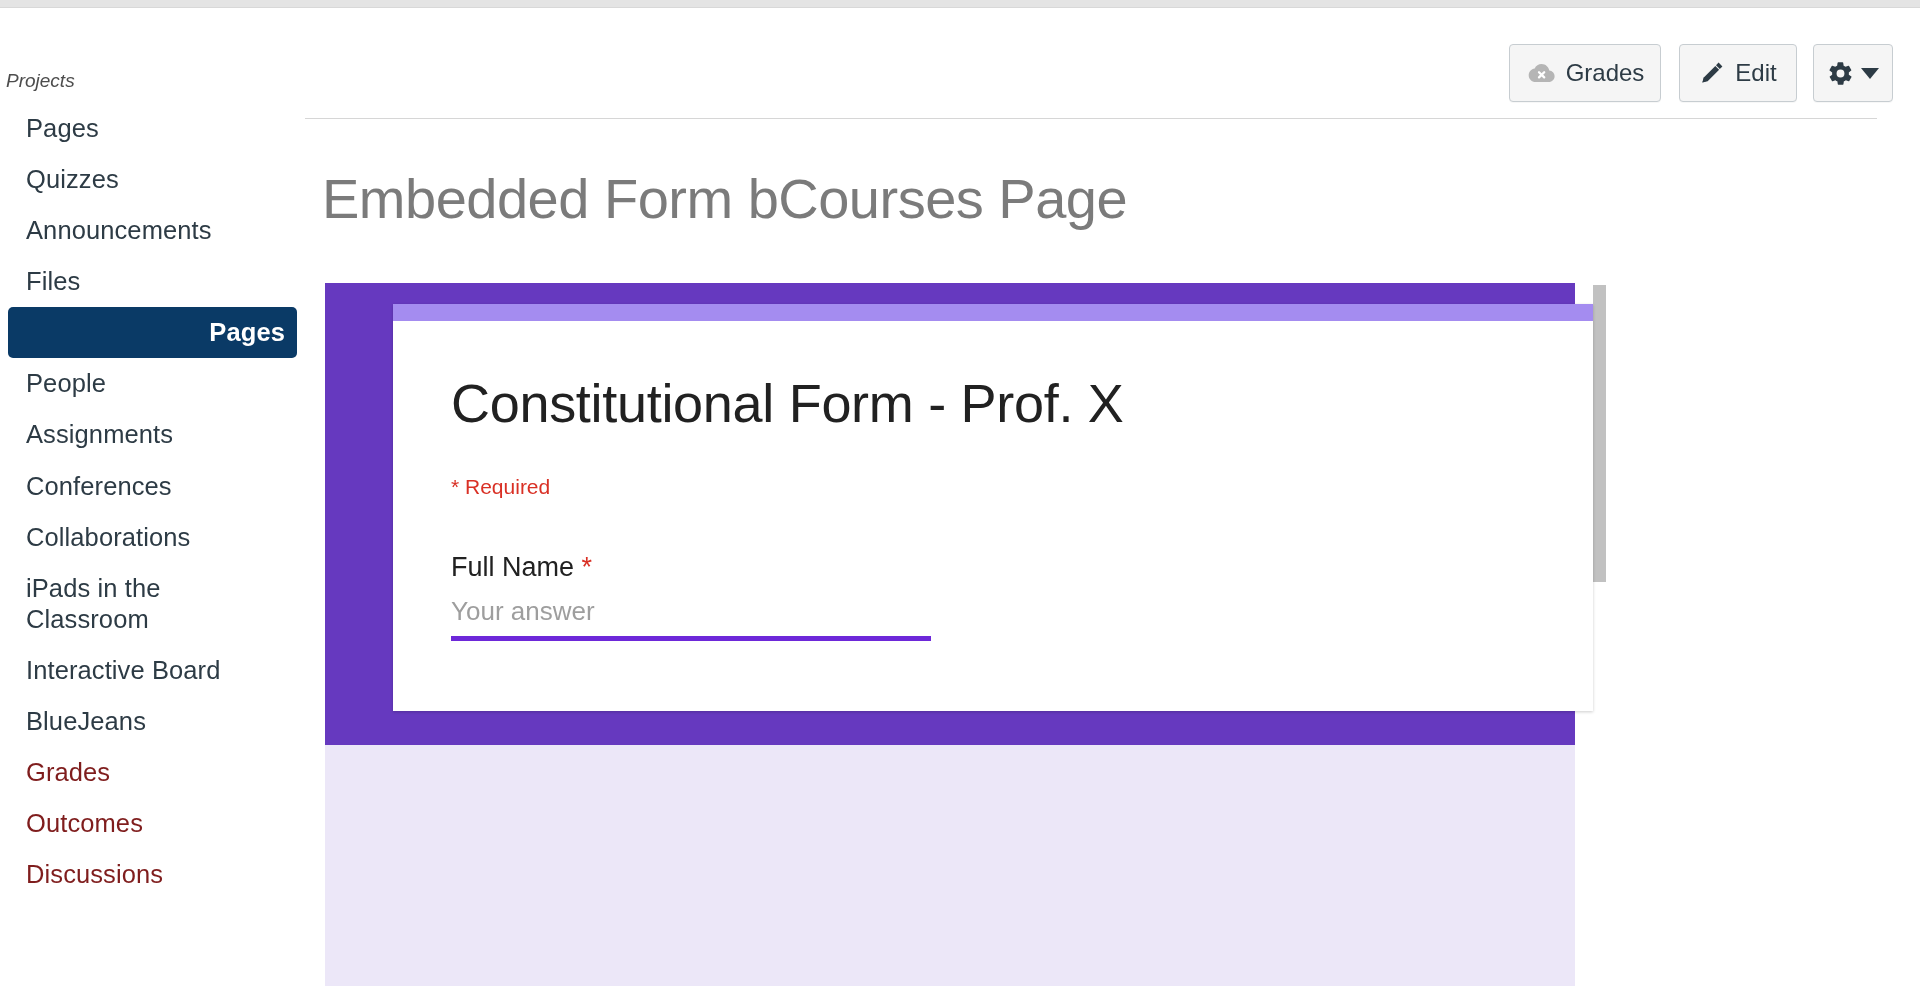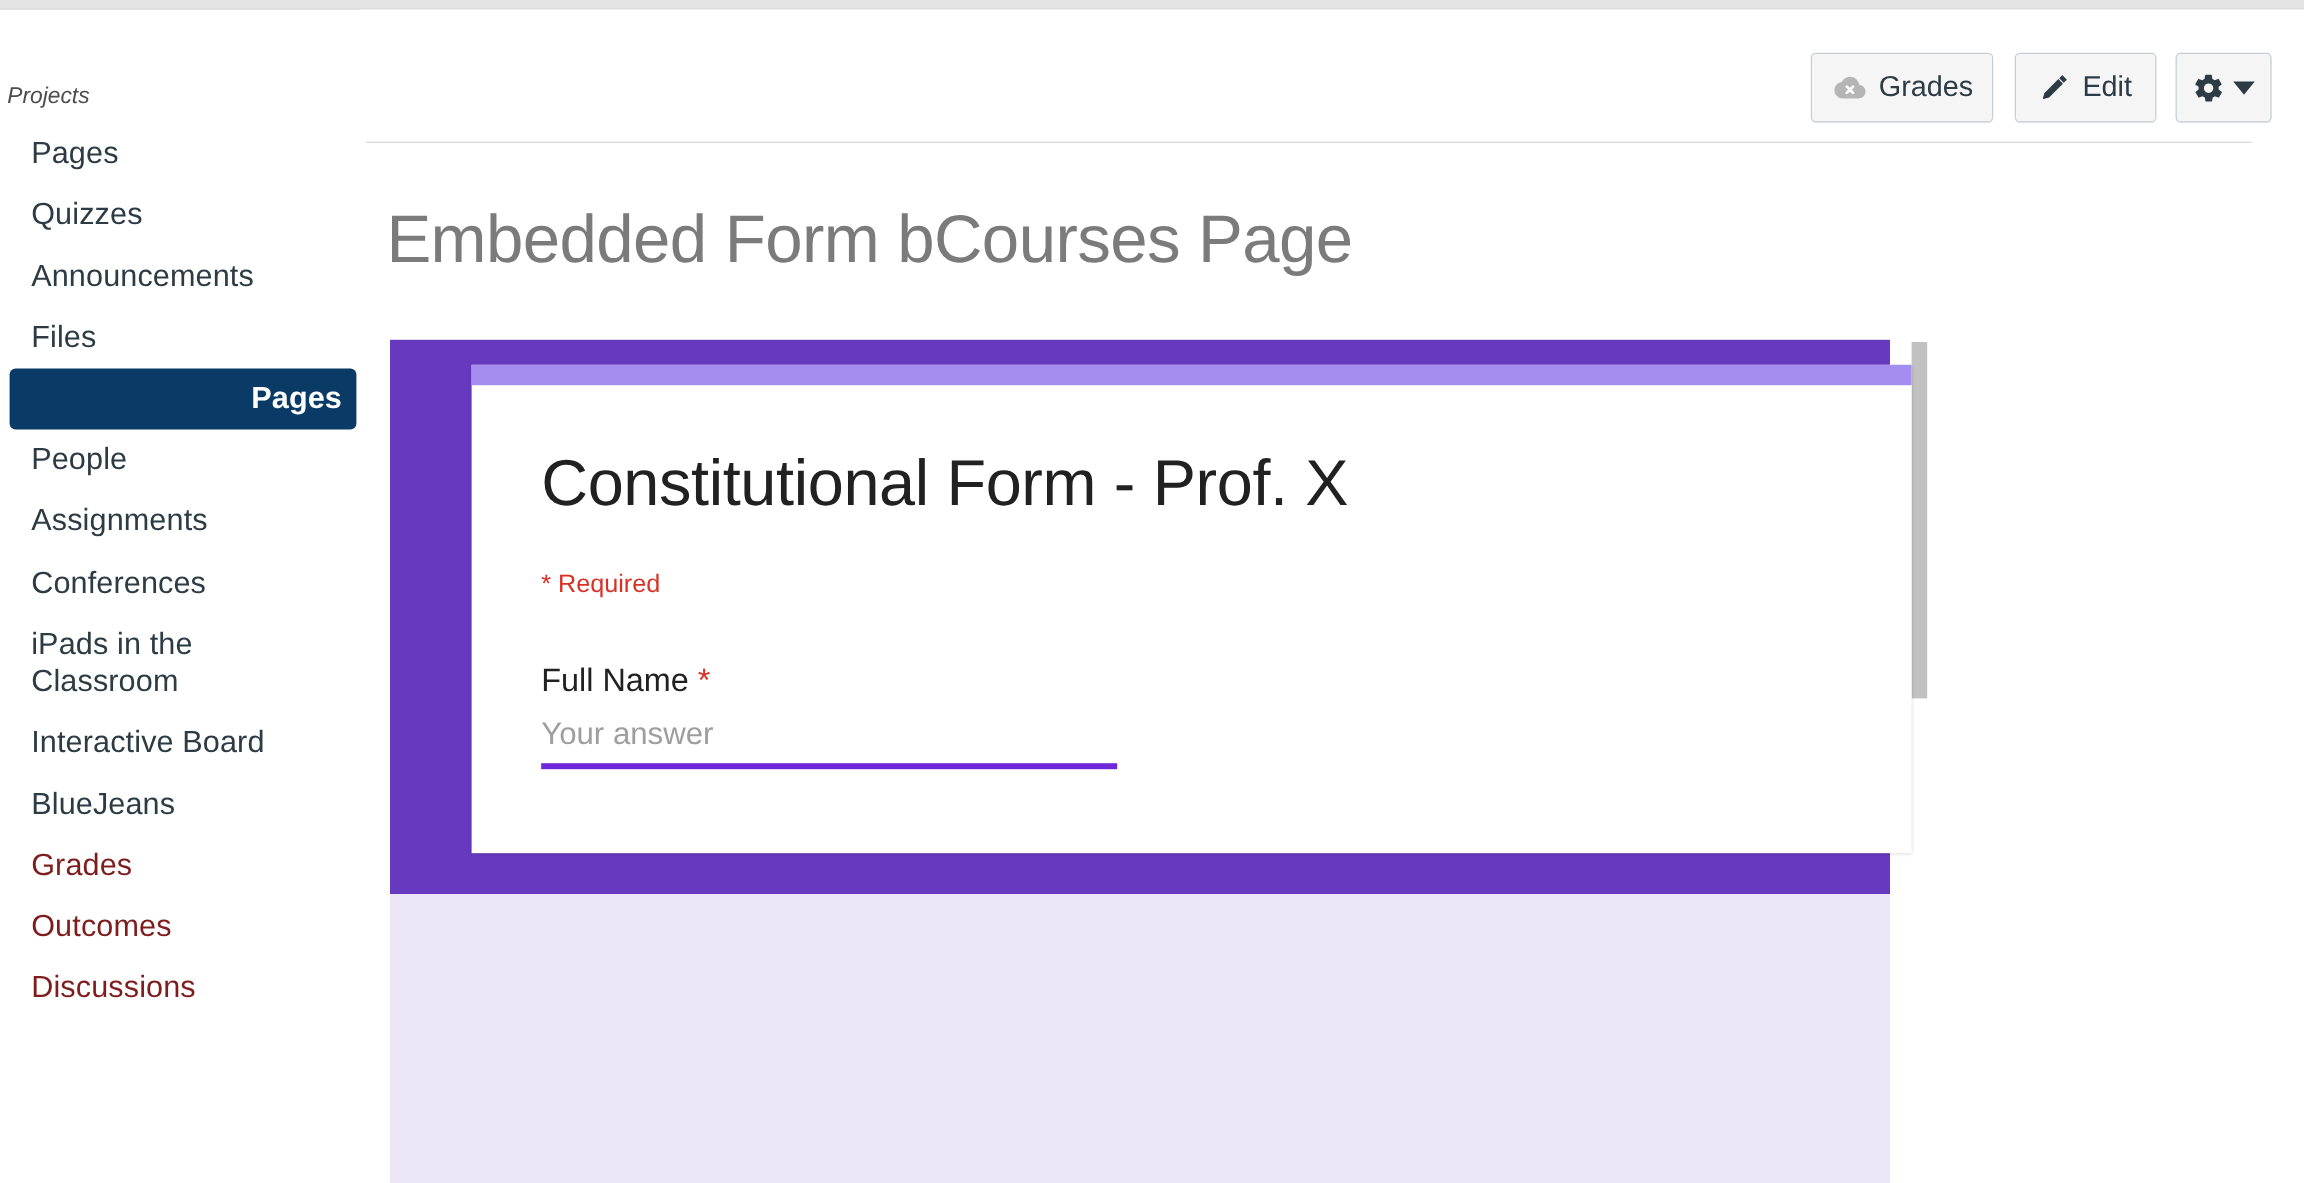--- a/index.html
+++ b/index.html
@@ -282,20 +282,23 @@
       <li>
           <a class="nav-item" href="#">People</a>
         </li>
       <li>
           <a class="nav-item" href="#">Assignments</a>
         </li>
       <li>
           <a class="nav-item" href="#">Conferences</a>
         </li>
       <li>
+          <a class="nav-item" href="#">Collaborations</a>
+        </li>
+      <li>
           <a class="nav-item" href="#" style="max-width:210px;">iPads in the Classroom</a>
         </li>
       <li>
           <a class="nav-item" href="#">Interactive Board</a>
         </li>
       <li>
           <a class="nav-item" href="#">BlueJeans</a>
         </li>
       <li>
           <a class="nav-item dim" href="#">Grades</a>

